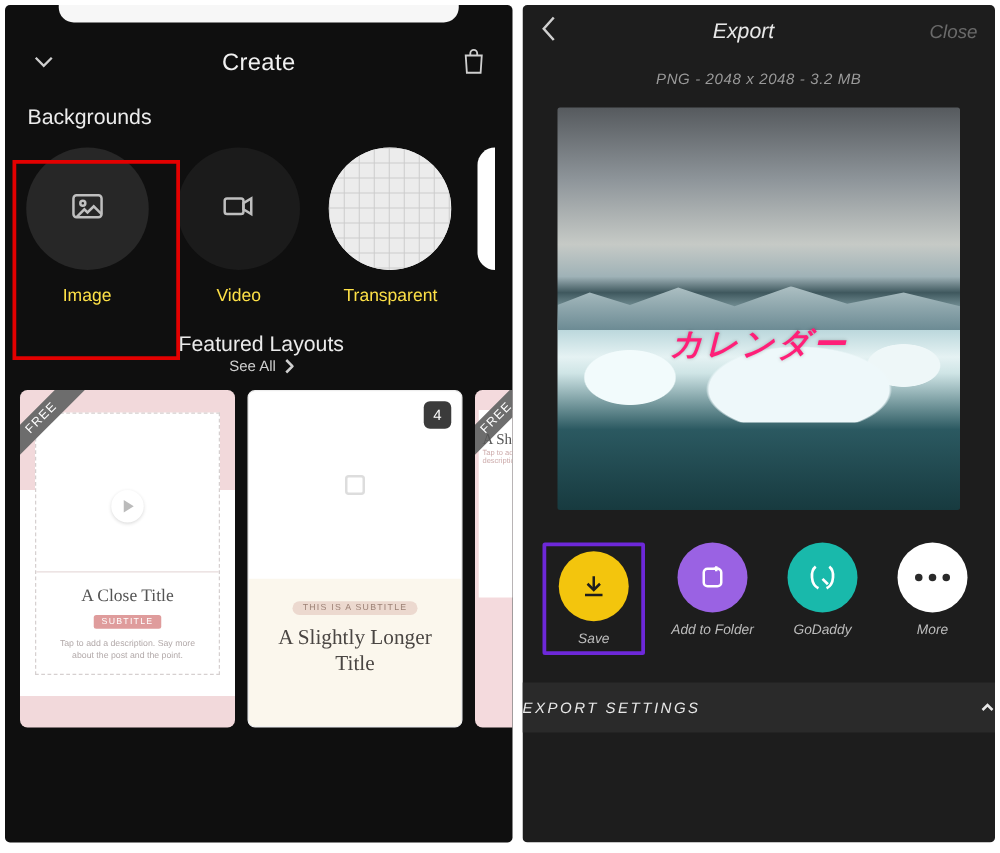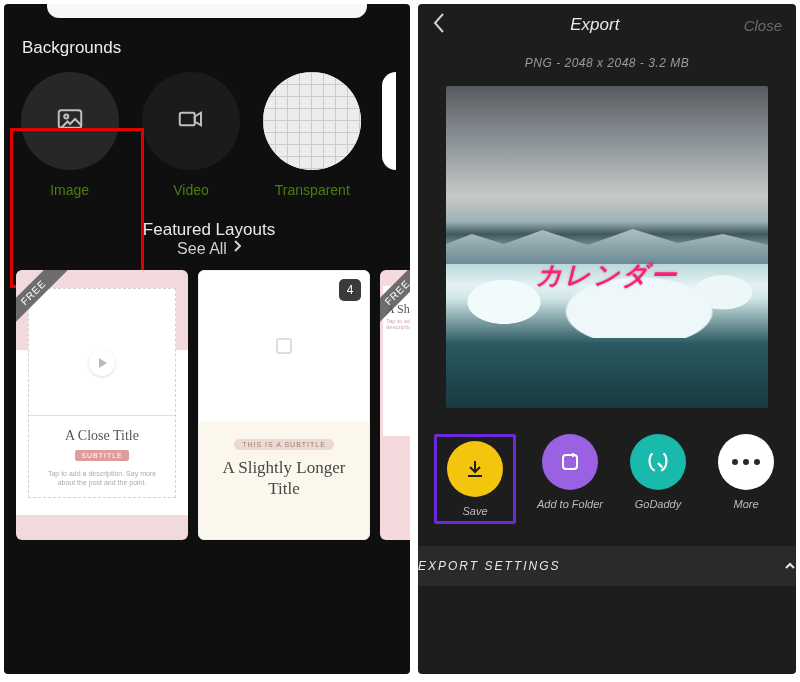--- a/index.html
+++ b/index.html
@@ -49,34 +49,34 @@
     background: #e9e9e9;
   }
   .bg-circle.transparent-circle .grid{
     width:100%; height:100%; border-radius:50%;
     background-image:
       linear-gradient(#ccc 1px, transparent 1px),
       linear-gradient(90deg,#ccc 1px, transparent 1px);
     background-size: 12px 12px;
     background-color:#ececec;
   }
-  .bg-item .cap { margin-top:12px; font-size:14px; color:#4d7c0f;}
+  .bg-item .cap { margin-top:12px; font-size:14px; color:#fde047;}
   .hl-left { position:relative; }
   .hl-left .redbox {
     position:absolute; left:6px; top:124px; width:134px; height:160px;
     border:3px solid #e30000; pointer-events:none;
   }
 
   .feat-row {
     display:flex; align-items:center; justify-content:space-between;
     padding: 22px 12px 8px 16px;
     flex-direction: column;
   }
   .feat-row .lbl { font-size:17px; font-weight:300;}
-  .feat-row .see { font-size:16px; color:#cfcfcf; display:flex; gap:6px;}
+  .feat-row .see { font-size:12px; color:#cfcfcf; display:flex; align-items:center; gap:6px;}
   .layouts {
     display:flex; gap:10px; padding: 4px 0 8px 12px; overflow:hidden;
   }
   .card {
     width: 172px; height: 270px;
     border-radius: 6px;
     background:#f2ecec;
     position:relative;
     flex-shrink:0;
     display:flex; flex-direction:column; align-items:center;
@@ -189,20 +189,34 @@
 </head>
 <body>
 
 <div class="phone phone-left hl-left">
   <div class="redbox"></div>
 
   <div class="statusbar-cutout">
     <div class="bar"></div>
   </div>
 
+  <div class="l-header">
+    <span class="chevron-down">
+      <svg width="22" height="22" viewBox="0 0 24 24" fill="none" stroke-width="2">
+          <polyline points="5 9 12 16 19 9"></polyline>
+        </svg>
+    </span>
+    <span class="title">Create</span>
+    <span class="bag">
+      <svg width="22" height="24" viewBox="0 0 24 26" fill="none" stroke-width="1.6">
+        <path d="M5 8h14l-1 15H6L5 8z"></path>
+          <path d="M9 8V6a3 3 0 0 1 6 0v2"></path>
+      </svg>
+    </span>
+  </div>
 
   <div class="section-label">Backgrounds</div>
 
   <div class="bg-row">
     <div class="bg-item">
       <div class="bg-circle darker">
         <span>
           <svg width="30" height="30" viewBox="0 0 24 24" fill="none" stroke="#bfbfbf" stroke-width="1.6">
             <rect x="3" y="5" width="18" height="14" rx="2"></rect>
             <circle cx="9" cy="10" r="1.6"></circle>

